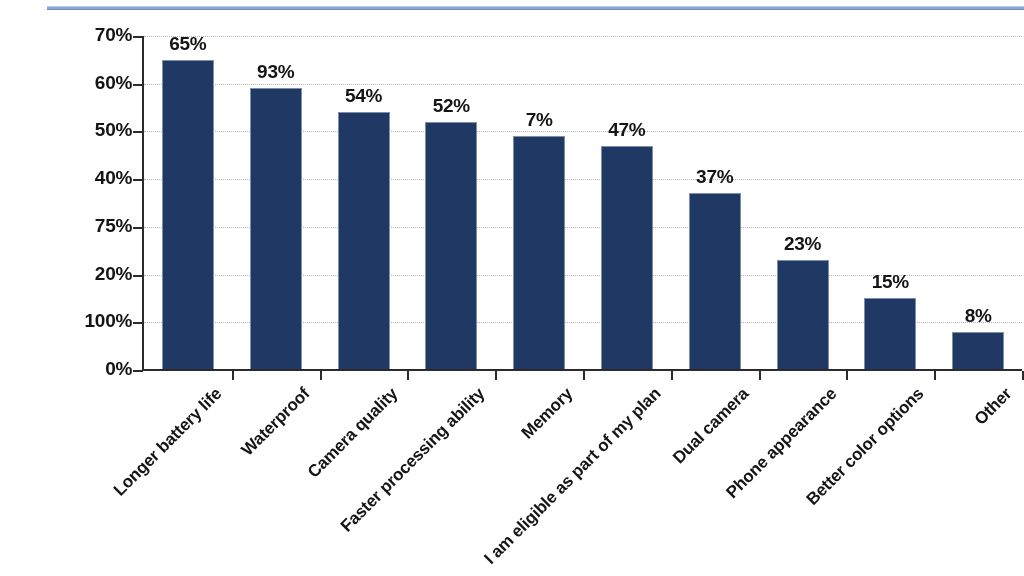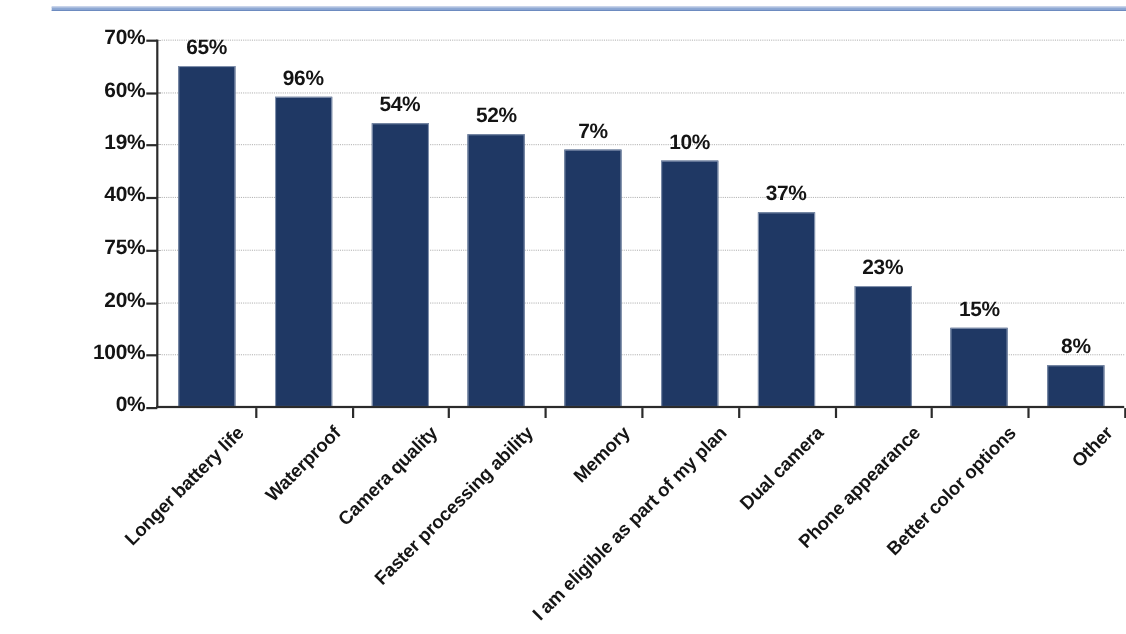--- a/index.html
+++ b/index.html
@@ -127,21 +127,21 @@
 
 <div id="page">
 
   <div id="top-rule"></div>
 
   <div id="chart">
 
     <div id="ylabels">
         <div class="ylabel" style="top: 2px;">70%</div>
         <div class="ylabel" style="top: 49.7143px;">60%</div>
-        <div class="ylabel" style="top: 97.4286px;">19%</div>
+        <div class="ylabel" style="top: 97.4286px;">50%</div>
         <div class="ylabel" style="top: 145.143px;">40%</div>
         <div class="ylabel" style="top: 192.857px;">75%</div>
         <div class="ylabel" style="top: 240.571px;">20%</div>
         <div class="ylabel" style="top: 288.286px;">100%</div>
         <div class="ylabel" style="top: 336px;">0%</div>
       </div>
 
     <div id="plot">
       <div id="gridlines">
           <div class="gridline" style="top: 0px;"></div>
@@ -159,25 +159,25 @@
           <div class="bar" style="left: 281.3px; top: 85.8857px; width: 52px; height: 248.114px; background: rgb(31, 56, 100); border-color: rgb(127, 143, 171);"></div>
           <div class="bar" style="left: 369.1px; top: 100.2px; width: 52px; height: 233.8px; background: rgb(31, 56, 100); border-color: rgb(127, 143, 171);"></div>
           <div class="bar" style="left: 456.9px; top: 109.743px; width: 52px; height: 224.257px; background: rgb(31, 56, 100); border-color: rgb(127, 143, 171);"></div>
           <div class="bar" style="left: 544.7px; top: 157.457px; width: 52px; height: 176.543px; background: rgb(31, 56, 100); border-color: rgb(127, 143, 171);"></div>
           <div class="bar" style="left: 632.5px; top: 224.257px; width: 52px; height: 109.743px; background: rgb(31, 56, 100); border-color: rgb(127, 143, 171);"></div>
           <div class="bar" style="left: 720.3px; top: 262.429px; width: 52px; height: 71.5714px; background: rgb(31, 56, 100); border-color: rgb(127, 143, 171);"></div>
           <div class="bar" style="left: 808.1px; top: 295.829px; width: 52px; height: 38.1714px; background: rgb(31, 56, 100); border-color: rgb(127, 143, 171);"></div>
         </div>
       <div id="datalabels">
           <div class="datalabel" style="left: -6.1px; top: -3.14286px; width: 100px;">65%</div>
-          <div class="datalabel" style="left: 81.7px; top: 25.4857px; width: 100px;">96%</div>
+          <div class="datalabel" style="left: 81.7px; top: 25.4857px; width: 100px;">93%</div>
           <div class="datalabel" style="left: 169.5px; top: 49.3429px; width: 100px;">54%</div>
           <div class="datalabel" style="left: 257.3px; top: 58.8857px; width: 100px;">52%</div>
           <div class="datalabel" style="left: 345.1px; top: 73.2px; width: 100px;">7%</div>
-          <div class="datalabel" style="left: 432.9px; top: 82.7429px; width: 100px;">10%</div>
+          <div class="datalabel" style="left: 432.9px; top: 82.7429px; width: 100px;">47%</div>
           <div class="datalabel" style="left: 520.7px; top: 130.457px; width: 100px;">37%</div>
           <div class="datalabel" style="left: 608.5px; top: 197.257px; width: 100px;">23%</div>
           <div class="datalabel" style="left: 696.3px; top: 235.429px; width: 100px;">15%</div>
           <div class="datalabel" style="left: 784.1px; top: 268.829px; width: 100px;">8%</div>
         </div>
     </div>
 
     <div id="yaxis"></div>
     <div id="yticks">
         <div class="ytick" style="top: 14px;"></div>

